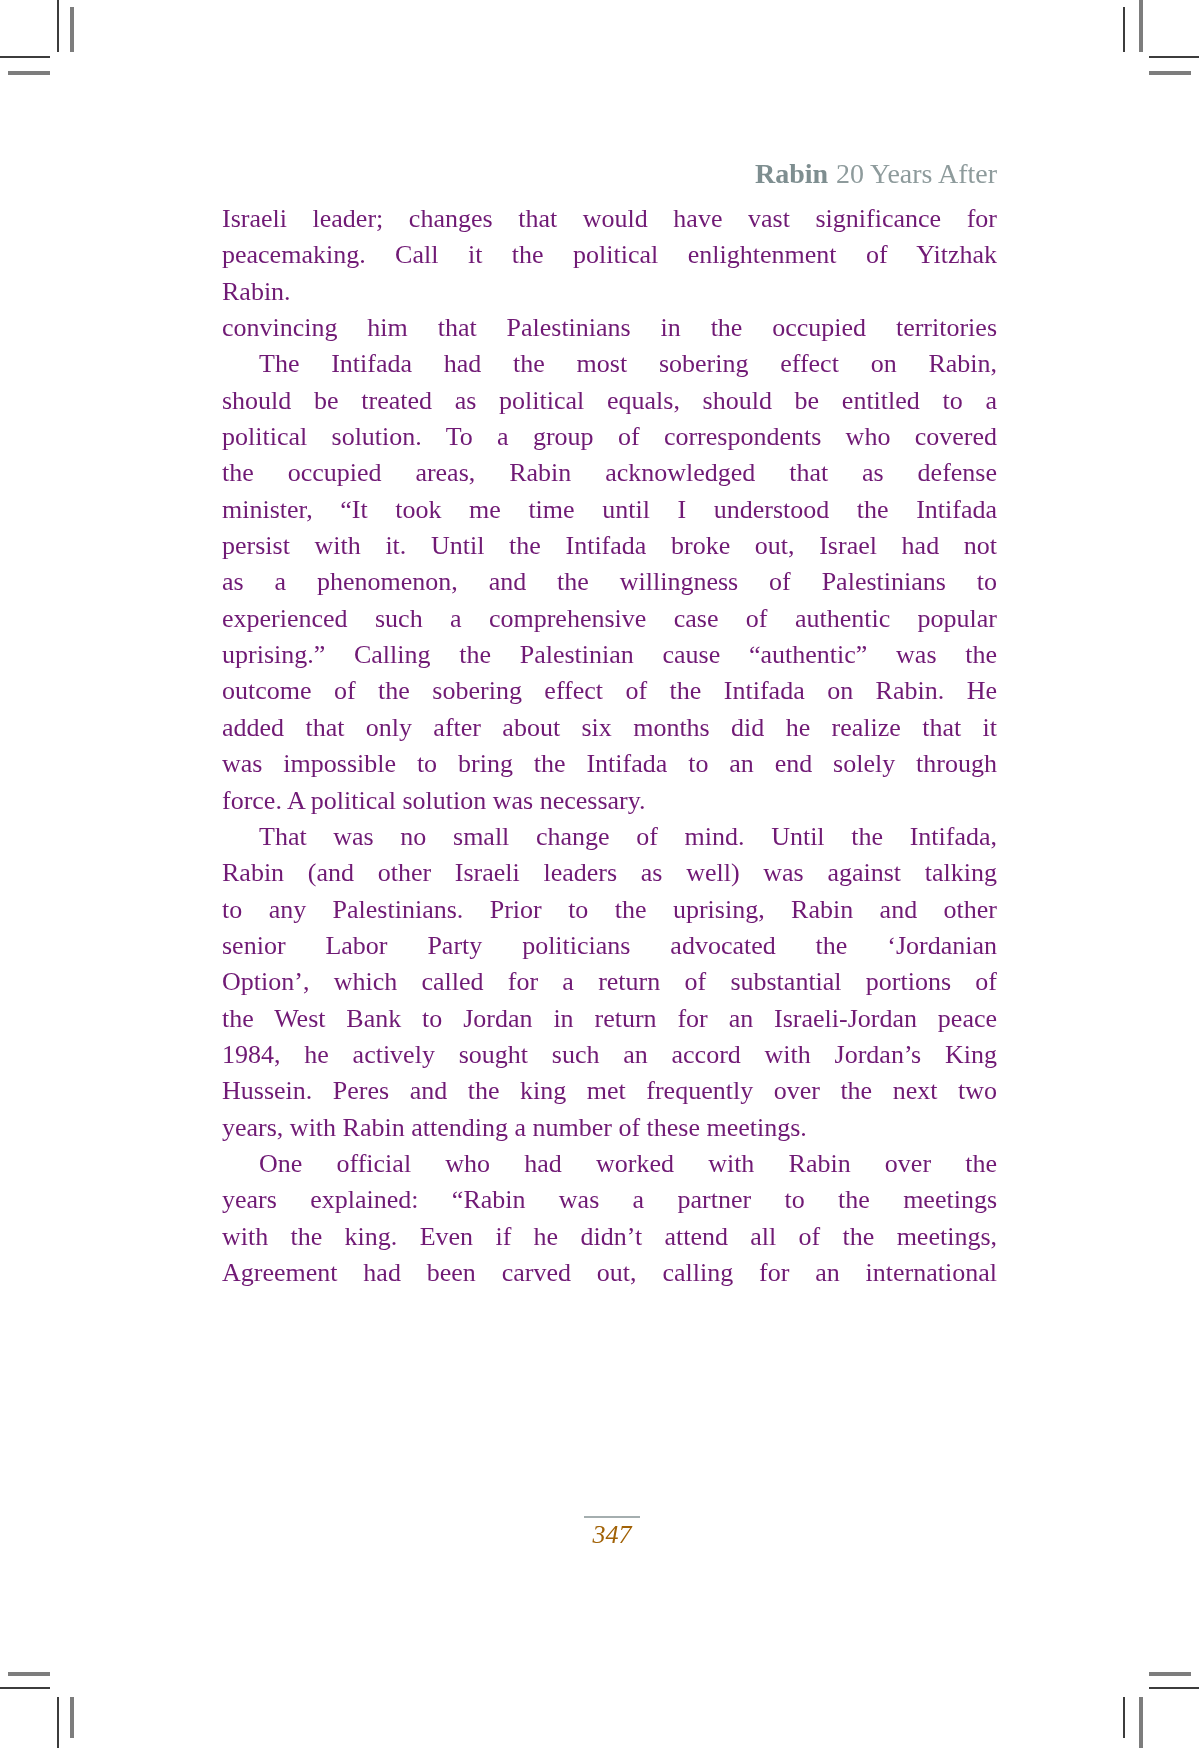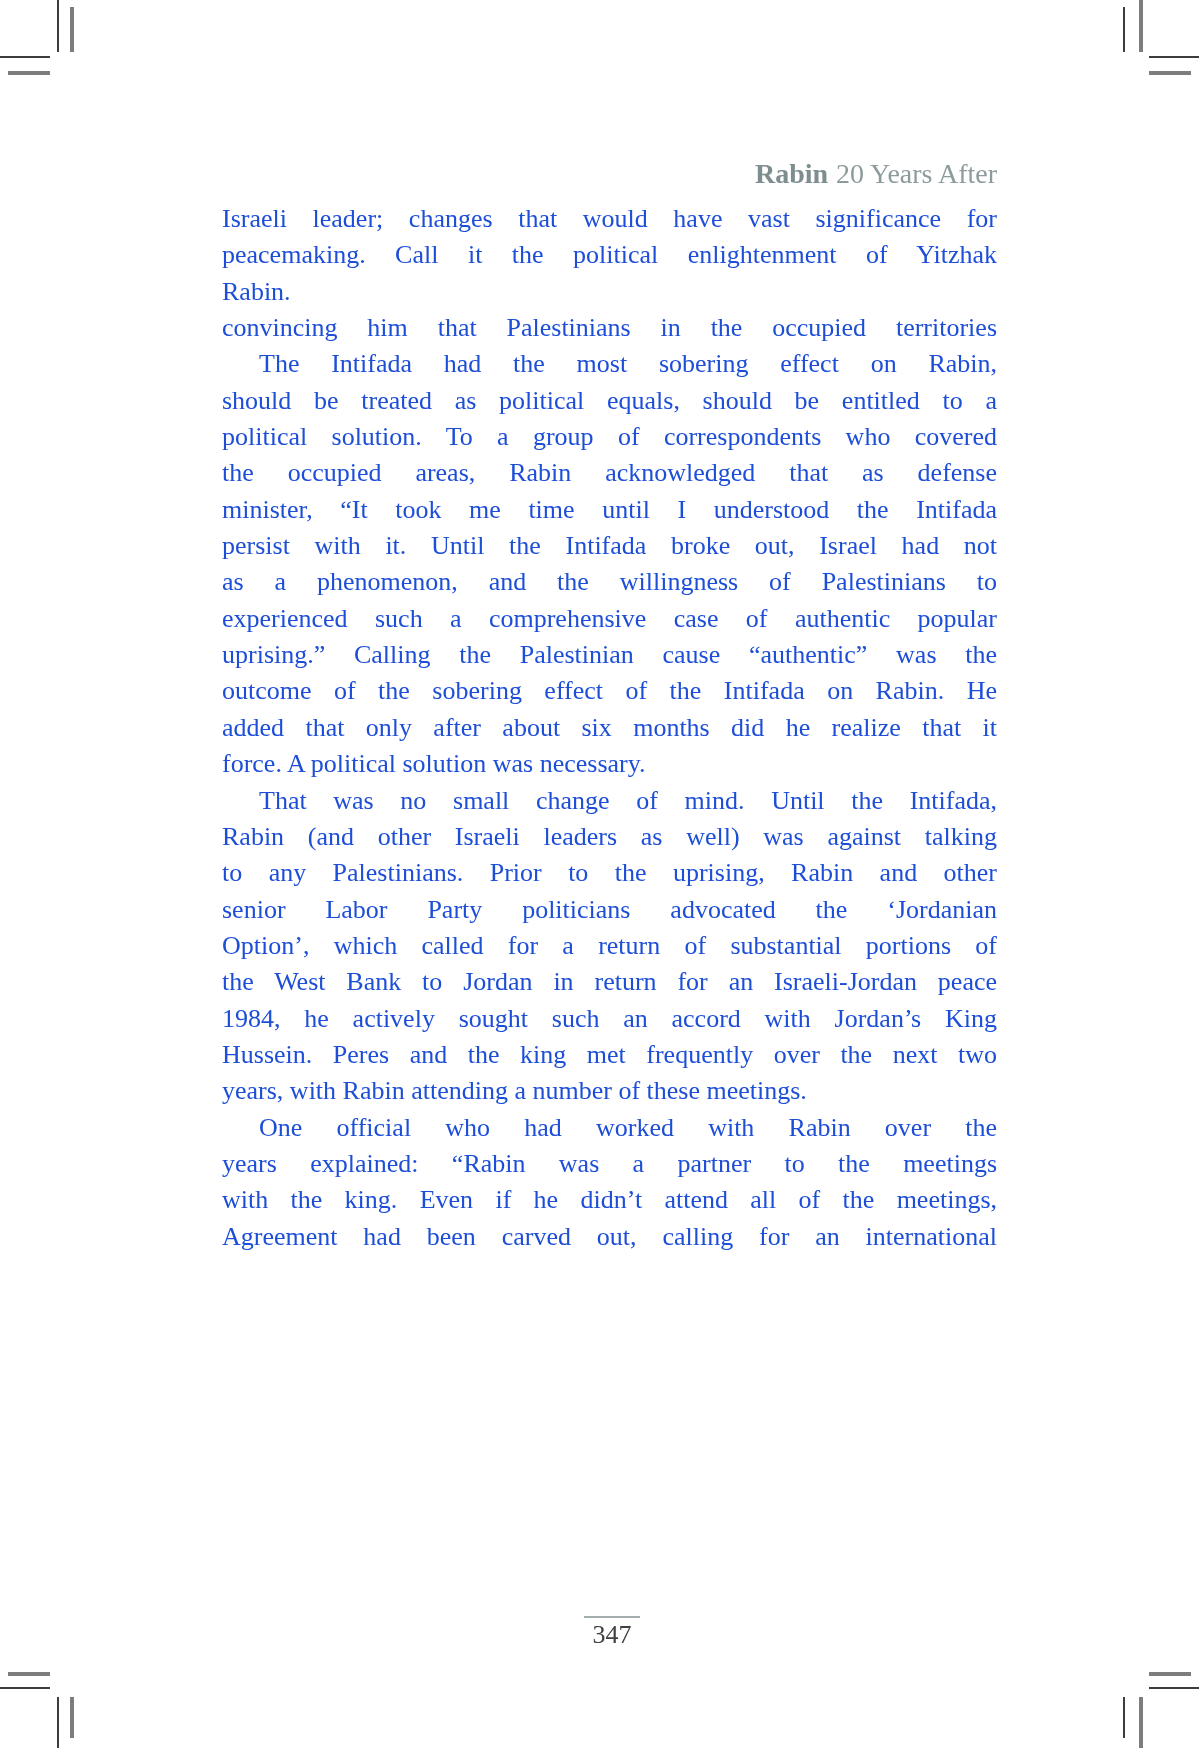--- a/index.html
+++ b/index.html
@@ -32,39 +32,40 @@
   .header .rest { margin-left: 0.28em; }
 
   
   .body-block {
     position: absolute;
     left: 222px;
     top: 201px;
     width: 775px;
     font-size: 26px;
     line-height: 36.35px;
-    color: #1d4ed8;
+    color: #701a75;
   }
   .line {
     text-align: justify;
     text-align-last: justify;
     white-space: nowrap;
     height: 36.35px;
   }
   .line.para-end { text-align-last: left; }
   .line.indent { text-indent: 37px; }
 
   
   .footer {
     position: absolute;
     left: 552px;
-    top: 1616px;
+    top: 1516px;
     width: 120px;
     text-align: center;
-    color: #404040;
+    color: #a16207;
+    font-style: italic;
   }
   .footer-rule {
     width: 56px;
     height: 2px;
     background: #a4aeaf;
     margin: 0 auto 3px auto;
   }
   .footer-num {
     font-size: 26px;
     line-height: 28px;
@@ -108,20 +109,21 @@
       <div class="line">should be treated as political equals, should be entitled to a</div>
       <div class="line">political solution. To a group of correspondents who covered</div>
       <div class="line">the occupied areas, Rabin acknowledged that as defense</div>
       <div class="line">minister, “It took me time until I understood the Intifada</div>
       <div class="line">persist with it. Until the Intifada broke out, Israel had not</div>
       <div class="line">as a phenomenon, and the willingness of Palestinians to</div>
       <div class="line">experienced such a comprehensive case of authentic popular</div>
       <div class="line">uprising.” Calling the Palestinian cause “authentic” was the</div>
       <div class="line">outcome of the sobering effect of the Intifada on Rabin. He</div>
       <div class="line">added that only after about six months did he realize that it</div>
+      <div class="line">was impossible to bring the Intifada to an end solely through</div>
       <div class="line para-end">force. A political solution was necessary.</div>
       <div class="line indent">That was no small change of mind. Until the Intifada,</div>
       <div class="line">Rabin (and other Israeli leaders as well) was against talking</div>
       <div class="line">to any Palestinians. Prior to the uprising, Rabin and other</div>
       <div class="line">senior Labor Party politicians advocated the ‘Jordanian</div>
       <div class="line">Option’, which called for a return of substantial portions of</div>
       <div class="line">the West Bank to Jordan in return for an Israeli-Jordan peace</div>
       <div class="line">1984, he actively sought such an accord with Jordan’s King</div>
       <div class="line">Hussein. Peres and the king met frequently over the next two</div>
       <div class="line para-end">years, with Rabin attending a number of these meetings.</div>

